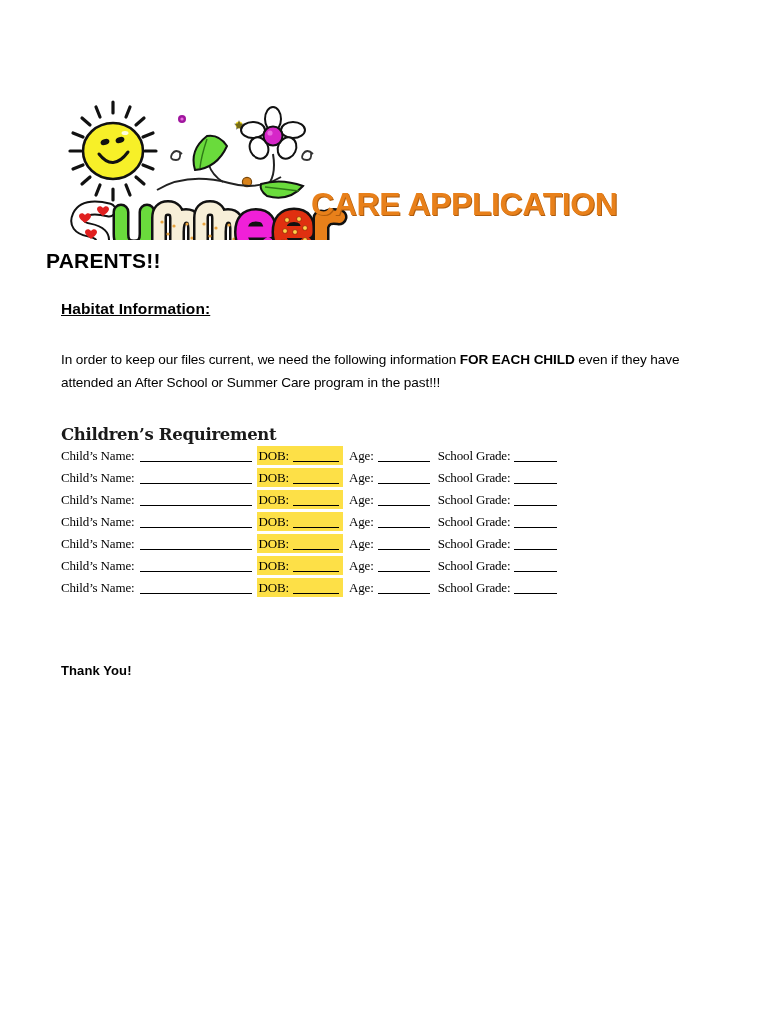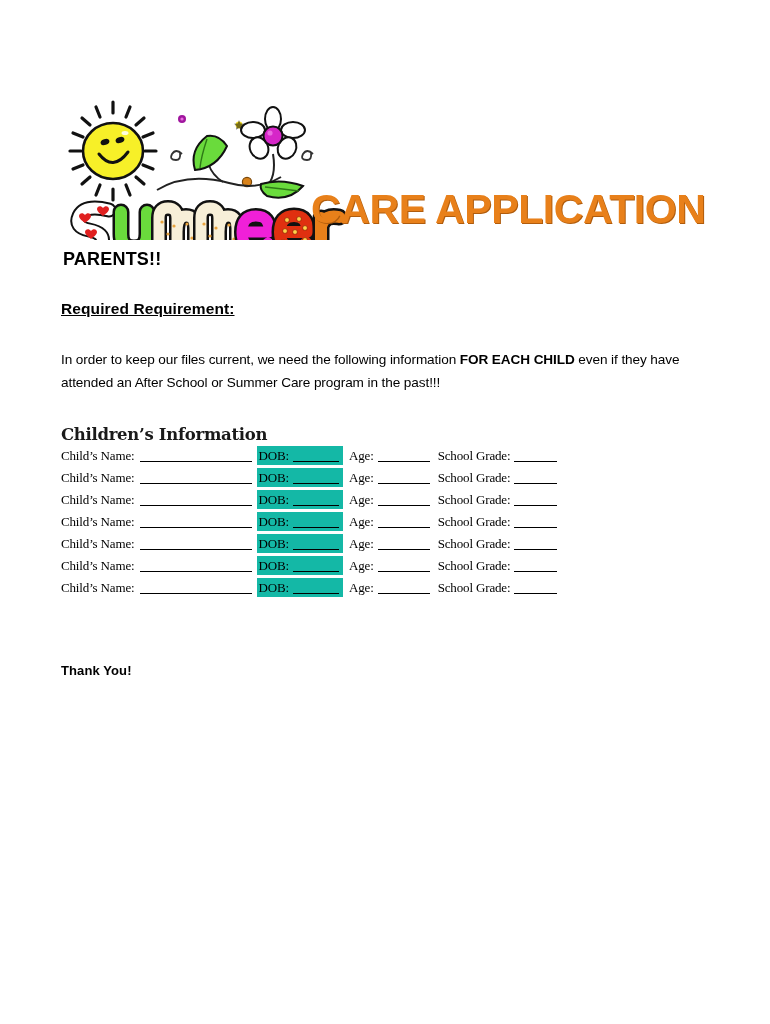--- a/index.html
+++ b/index.html
@@ -38,34 +38,34 @@
     left: 0;
     top: 0;
     width: 330px;
     height: 148px;
   }
   .care-app-title {
     position: absolute;
     left: 311px;
     top: 186px;
     font-family: "Liberation Sans", sans-serif;
-    font-size: 41px;
+    font-size: 32px;
     font-weight: bold;
     color: #E8801A;
     letter-spacing: -0.4px;
     white-space: nowrap;
     text-shadow: 1px 1px 0 #b05c0d;
   }
 
   
   .parents-heading {
     position: absolute;
-    left: 63px;
+    left: 46px;
     top: 249px;
-    font-size: 18px;
+    font-size: 21px;
     font-weight: bold;
     letter-spacing: 0.2px;
   }
   .required-heading {
     position: absolute;
     left: 61px;
     top: 300px;
     font-size: 15.5px;
     font-weight: bold;
     text-decoration: underline;
@@ -113,21 +113,21 @@
     border-bottom: 1px solid #000;
     height: 13px;
     vertical-align: -2px;
   }
   .blank-name  { width: 112px; margin-left: 5px; margin-right: 5px; }
   .blank-dob   { width: 46px;  margin-left: 4px; }
   .blank-age   { width: 52px;  margin-left: 4px; margin-right: 8px; }
   .blank-grade { width: 43px;  margin-left: 4px; }
 
   .dob-hl {
-    background: #14b8a6;
+    background: #fde047;
     padding: 2px 4px 2px 2px;
   }
   .seg-age { margin-left: 6px; }
 
   
   .requirement {
     position: absolute;
     left: 61px;
     top: 602px;
     width: 660px;
@@ -282,25 +282,25 @@
         <path d="M260 156 l0 -30 M260 134 q4 -12 18 -9" fill="none" stroke="#111" stroke-width="17" stroke-linecap="round" stroke-linejoin="round"></path>
         <path d="M260 156 l0 -30 M260 134 q4 -12 18 -9" fill="none" stroke="#E8801A" stroke-width="12" stroke-linecap="round" stroke-linejoin="round"></path>
       </g>
     </svg>
   </div>
 
   <div class="care-app-title">CARE APPLICATION</div>
 
   <div class="parents-heading">PARENTS!!</div>
 
-  <div class="required-heading">Required Requirement:</div>
+  <div class="required-heading">Habitat Information:</div>
 
   <div class="intro-para"><span>In order to keep our files current, we need the following information </span><b>FOR EACH CHILD</b><span> even if they have attended an After School or Summer Care program in the past!!!</span></div>
 
-  <div class="children-heading">Children’s Information</div>
+  <div class="children-heading">Children’s Requirement</div>
 
   <div class="rows" id="rows-container">
       <div class="child-row"><span class="lbl">Child’s Name:</span><span class="blank blank-name"></span><span class="dob-hl"><span class="lbl">DOB:</span><span class="blank blank-dob"></span></span><span class="seg-age lbl">Age:</span><span class="blank blank-age"></span><span class="lbl">School Grade:</span><span class="blank blank-grade"></span></div>
       <div class="child-row"><span class="lbl">Child’s Name:</span><span class="blank blank-name"></span><span class="dob-hl"><span class="lbl">DOB:</span><span class="blank blank-dob"></span></span><span class="seg-age lbl">Age:</span><span class="blank blank-age"></span><span class="lbl">School Grade:</span><span class="blank blank-grade"></span></div>
       <div class="child-row"><span class="lbl">Child’s Name:</span><span class="blank blank-name"></span><span class="dob-hl"><span class="lbl">DOB:</span><span class="blank blank-dob"></span></span><span class="seg-age lbl">Age:</span><span class="blank blank-age"></span><span class="lbl">School Grade:</span><span class="blank blank-grade"></span></div>
       <div class="child-row"><span class="lbl">Child’s Name:</span><span class="blank blank-name"></span><span class="dob-hl"><span class="lbl">DOB:</span><span class="blank blank-dob"></span></span><span class="seg-age lbl">Age:</span><span class="blank blank-age"></span><span class="lbl">School Grade:</span><span class="blank blank-grade"></span></div>
       <div class="child-row"><span class="lbl">Child’s Name:</span><span class="blank blank-name"></span><span class="dob-hl"><span class="lbl">DOB:</span><span class="blank blank-dob"></span></span><span class="seg-age lbl">Age:</span><span class="blank blank-age"></span><span class="lbl">School Grade:</span><span class="blank blank-grade"></span></div>
       <div class="child-row"><span class="lbl">Child’s Name:</span><span class="blank blank-name"></span><span class="dob-hl"><span class="lbl">DOB:</span><span class="blank blank-dob"></span></span><span class="seg-age lbl">Age:</span><span class="blank blank-age"></span><span class="lbl">School Grade:</span><span class="blank blank-grade"></span></div>
       <div class="child-row"><span class="lbl">Child’s Name:</span><span class="blank blank-name"></span><span class="dob-hl"><span class="lbl">DOB:</span><span class="blank blank-dob"></span></span><span class="seg-age lbl">Age:</span><span class="blank blank-age"></span><span class="lbl">School Grade:</span><span class="blank blank-grade"></span></div>
     </div>

